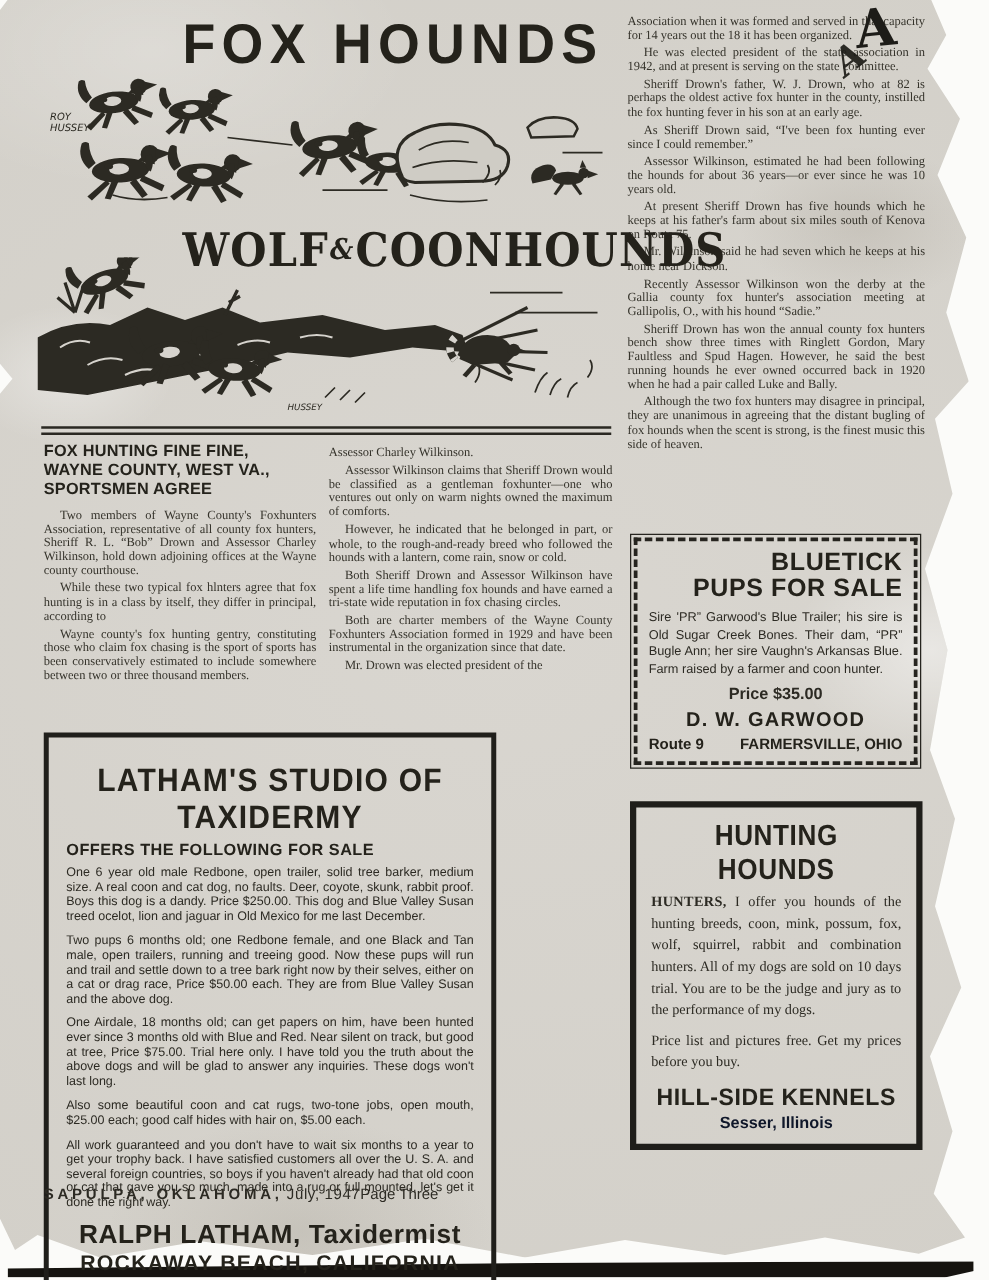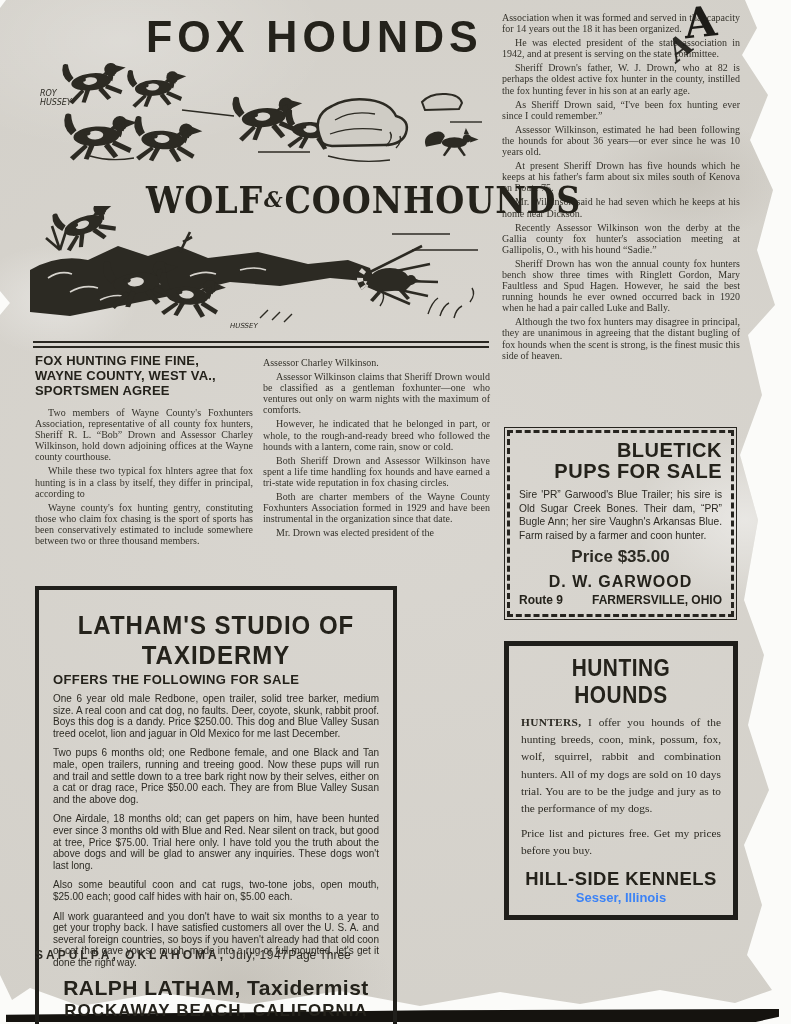--- a/index.html
+++ b/index.html
@@ -67,34 +67,34 @@
     font-size:21px;letter-spacing:.5px;color:#24221b;}
   .latham .addr{text-align:center;font-family:"Liberation Sans",sans-serif;font-weight:700;font-size:17px;
     letter-spacing:1px;color:#24221b;margin-top:1px;}
 
   .bluetick{left:504px;top:427px;width:233px;border:1px solid #26241f;padding:2px;}
   .bt-inner{border:3px dashed #26241f;padding:5px 9px 7px 9px;}
   .bluetick h2{margin:2px 0 0 0;text-align:right;font-family:"Liberation Sans",sans-serif;font-weight:800;
     font-size:20px;line-height:21px;letter-spacing:.5px;color:#24221b;}
   .bluetick h2 span{display:block;}
   .bluetick p{font-family:"Liberation Sans",sans-serif;font-size:10.2px;line-height:13.6px;text-align:justify;margin:6px 0 0 0;}
-  .bluetick .price{text-align:center;font-family:"Liberation Sans",sans-serif;font-weight:800;font-size:17px;margin-top:5px;}
+  .bluetick .price{text-align:center;font-family:"Liberation Sans",sans-serif;font-weight:800;font-size:13px;margin-top:5px;}
   .bluetick .name{text-align:center;font-family:"Liberation Sans",sans-serif;font-weight:800;font-size:16px;
     letter-spacing:1px;margin-top:6px;color:#24221b;}
   .bluetick .row{display:flex;justify-content:space-between;font-family:"Liberation Sans",sans-serif;
     font-weight:800;font-size:12px;margin-top:2px;color:#24221b;}
 
   .hounds{left:504px;top:641px;width:234px;border:5px solid #1f1e1a;padding:8px 12px 10px 12px;}
   .hounds h2{margin:2px 0 6px 0;text-align:center;font-family:"Liberation Sans",sans-serif;font-weight:800;
     font-size:22px;letter-spacing:.5px;color:#24221b;transform:scaleX(.95) scaleY(1.06);}
   .hounds p{font-size:11.4px;line-height:17.2px;text-align:justify;margin:0 0 8px 0;}
   .hounds b{font-weight:bold;letter-spacing:.3px;}
   .hounds .sig2{text-align:center;font-family:"Liberation Sans",sans-serif;font-weight:800;font-size:19px;
     letter-spacing:.5px;margin-top:8px;color:#24221b;transform:scaleX(.97);}
-  .hounds .loc{text-align:center;font-family:"Liberation Sans",sans-serif;font-weight:800;font-size:13px;color:#3b82f6;}
+  .hounds .loc{text-align:center;font-family:"Liberation Sans",sans-serif;font-weight:800;font-size:13px;color:#0f172a;}
 
   
   .footer{position:absolute;left:35px;top:948px;width:705px;display:flex;justify-content:flex-start;
     font-family:"Liberation Sans",sans-serif;font-size:12px;color:#2c2a23;}
   .pubname{font-weight:800;letter-spacing:3px;}
   .pubdate{font-weight:400;letter-spacing:.5px;}
   .pageno{font-weight:400;}
 
   svg .ink{fill:#2c2a23;}
   svg text{font-family:"DejaVu Sans",sans-serif;}
@@ -214,21 +214,21 @@
         <span>WAYNE COUNTY, WEST VA.,</span>
         <span>SPORTSMEN AGREE</span>
       </h3>
       <p>Two members of Wayne County's Foxhunters Association, representative of all county fox hunters, Sheriff R. L. “Bob” Drown and Assessor Charley Wilkinson, hold down adjoining offices at the Wayne county courthouse.</p>
       <p>While these two typical fox hlnters agree that fox hunting is in a class by itself, they differ in principal, according to</p>
       <p>Wayne county's fox hunting gentry, constituting those who claim fox chasing is the sport of sports has been conservatively estimated to include somewhere between two or three thousand members.</p>
     </section>
 
     <section class="col col2">
       <p class="noindent">Assessor Charley Wilkinson.</p>
-      <p>Assessor Wilkinson claims that Sheriff Drown would be classified as a gentleman foxhunter—one who ventures out only on warm nights with the maximum of comforts.</p>
+      <p>Assessor Wilkinson claims that Sheriff Drown would be classified as a gentleman foxhunter—one who ventures out only on warm nights owned the maximum of comforts.</p>
       <p>However, he indicated that he belonged in part, or whole, to the rough-and-ready breed who followed the hounds with a lantern, come rain, snow or cold.</p>
       <p>Both Sheriff Drown and Assessor Wilkinson have spent a life time handling fox hounds and have earned a tri-state wide reputation in fox chasing circles.</p>
       <p>Both are charter members of the Wayne County Foxhunters Association formed in 1929 and have been instrumental in the organization since that date.</p>
       <p>Mr. Drown was elected president of the</p>
     </section>
 
     <section class="col col3">
       <p class="noindent">Association when it was formed and served in that capacity for 14 years out the 18 it has been organized.</p>
       <p>He was elected president of the state association in 1942, and at present is serving on the state committee.</p>
       <p>Sheriff Drown's father, W. J. Drown, who at 82 is perhaps the oldest active fox hunter in the county, instilled the fox hunting fever in his son at an early age.</p>

